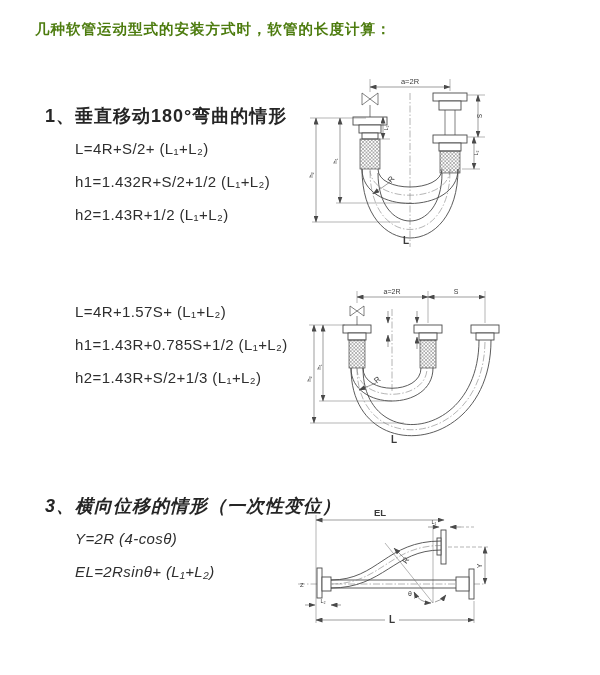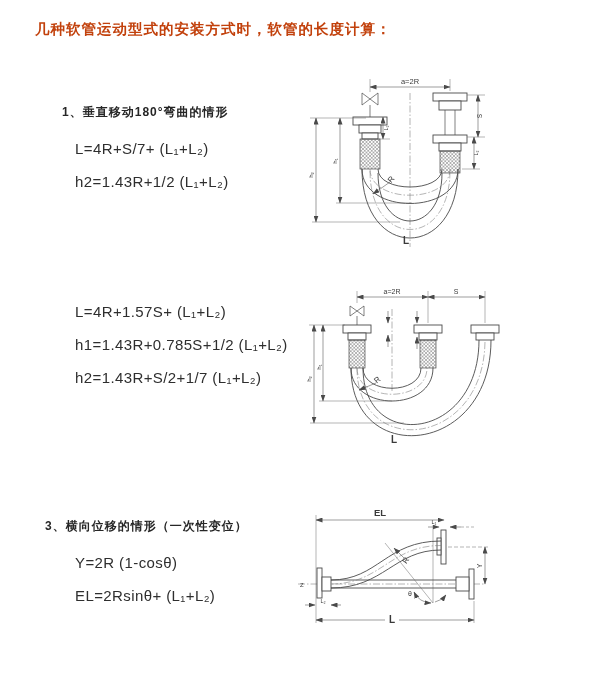--- a/index.html
+++ b/index.html
@@ -3,28 +3,28 @@
 <meta charset="utf-8">
 <style>
   html,body{margin:0;padding:0;}
   body{
     width:600px;height:675px;position:relative;background:#ffffff;
     font-family:"Liberation Sans","DejaVu Sans",sans-serif;
     color:#2b2b2b;overflow:hidden;
   }
   .page-title{
     position:absolute;left:35px;top:20px;font-size:14.5px;font-weight:bold;
-    letter-spacing:1px;color:#c2410c;
+    letter-spacing:1px;color:#4d7c0f;
   }
   .section{position:absolute;left:45px;}
-  .sec-heading{font-size:12px;font-weight:bold;color:#262626;letter-spacing:1px;margin:0 0 10px 0;height:18px;text-align:right;}
+  .sec-heading{font-size:18px;font-weight:bold;color:#262626;letter-spacing:1px;margin:0 0 10px 0;height:18px;}
   .formula{font-size:15px;color:#2e2e2e;margin-left:30px;line-height:33px;height:33px;letter-spacing:.4px;white-space:pre;}
   #sec1{top:104px;}
   #sec2{top:295px;}
-  #sec3{top:518px;}
+  #sec3{top:494px;font-style:italic;}
   .diag{position:absolute;}
   #diag1{left:300px;top:65px;}
   #diag2{left:300px;top:283px;}
   #diag3{left:288px;top:503px;}
   svg text{font-family:"Liberation Sans","DejaVu Sans",sans-serif;fill:#3a3a3a;}
   .dim{stroke:#5a5a5a;stroke-width:.6;fill:none;}
   .ext{stroke:#6a6a6a;stroke-width:.5;fill:none;}
   .draw{stroke:#4a4a4a;stroke-width:.9;fill:none;}
   .thin{stroke:#4a4a4a;stroke-width:.7;fill:none;}
   .cl{stroke:#777;stroke-width:.55;fill:none;stroke-dasharray:7 2 1.5 2;}
@@ -45,33 +45,34 @@
     <marker id="arrR" markerUnits="userSpaceOnUse" markerWidth="7" markerHeight="5" refX="6.5" refY="2.5" orient="auto-start-reverse">
       <path d="M0,0 L7,2.5 L0,5 Z" fill="#4a4a4a"></path>
     </marker>
   </defs>
 </svg>
 
 <div class="page-title">几种软管运动型式的安装方式时，软管的长度计算：</div>
 
 <div class="section" id="sec1">
   <div class="sec-heading">1、垂直移动180°弯曲的情形</div>
-  <div class="formula">L=4R+S/7+ (L₁+L₂)</div>
+  <div class="formula">L=4R+S/2+ (L₁+L₂)</div>
+  <div class="formula">h1=1.432R+S/2+1/2 (L₁+L₂)</div>
   <div class="formula">h2=1.43R+1/2 (L₁+L₂)</div>
 </div>
 
 <div class="section" id="sec2">
   <div class="formula">L=4R+1.57S+ (L₁+L₂)</div>
   <div class="formula">h1=1.43R+0.785S+1/2 (L₁+L₂)</div>
-  <div class="formula">h2=1.43R+S/2+1/7 (L₁+L₂)</div>
+  <div class="formula">h2=1.43R+S/2+1/3 (L₁+L₂)</div>
 </div>
 
 <div class="section" id="sec3">
   <div class="sec-heading">3、横向位移的情形（一次性变位）</div>
-  <div class="formula">Y=2R (1-cosθ)</div>
+  <div class="formula">Y=2R (4-cosθ)</div>
   <div class="formula">EL=2Rsinθ+ (L₁+L₂)</div>
 </div>
 
 <div class="diag" id="diag1">
 <svg width="300" height="200" viewBox="0 0 300 200">
 
   <path class="cl" d="M110,28 V182"></path>
 
   <g>
     <line class="dim" x1="70" y1="22" x2="150" y2="22" marker-start="url(#arrR)" marker-end="url(#arr)"></line>

